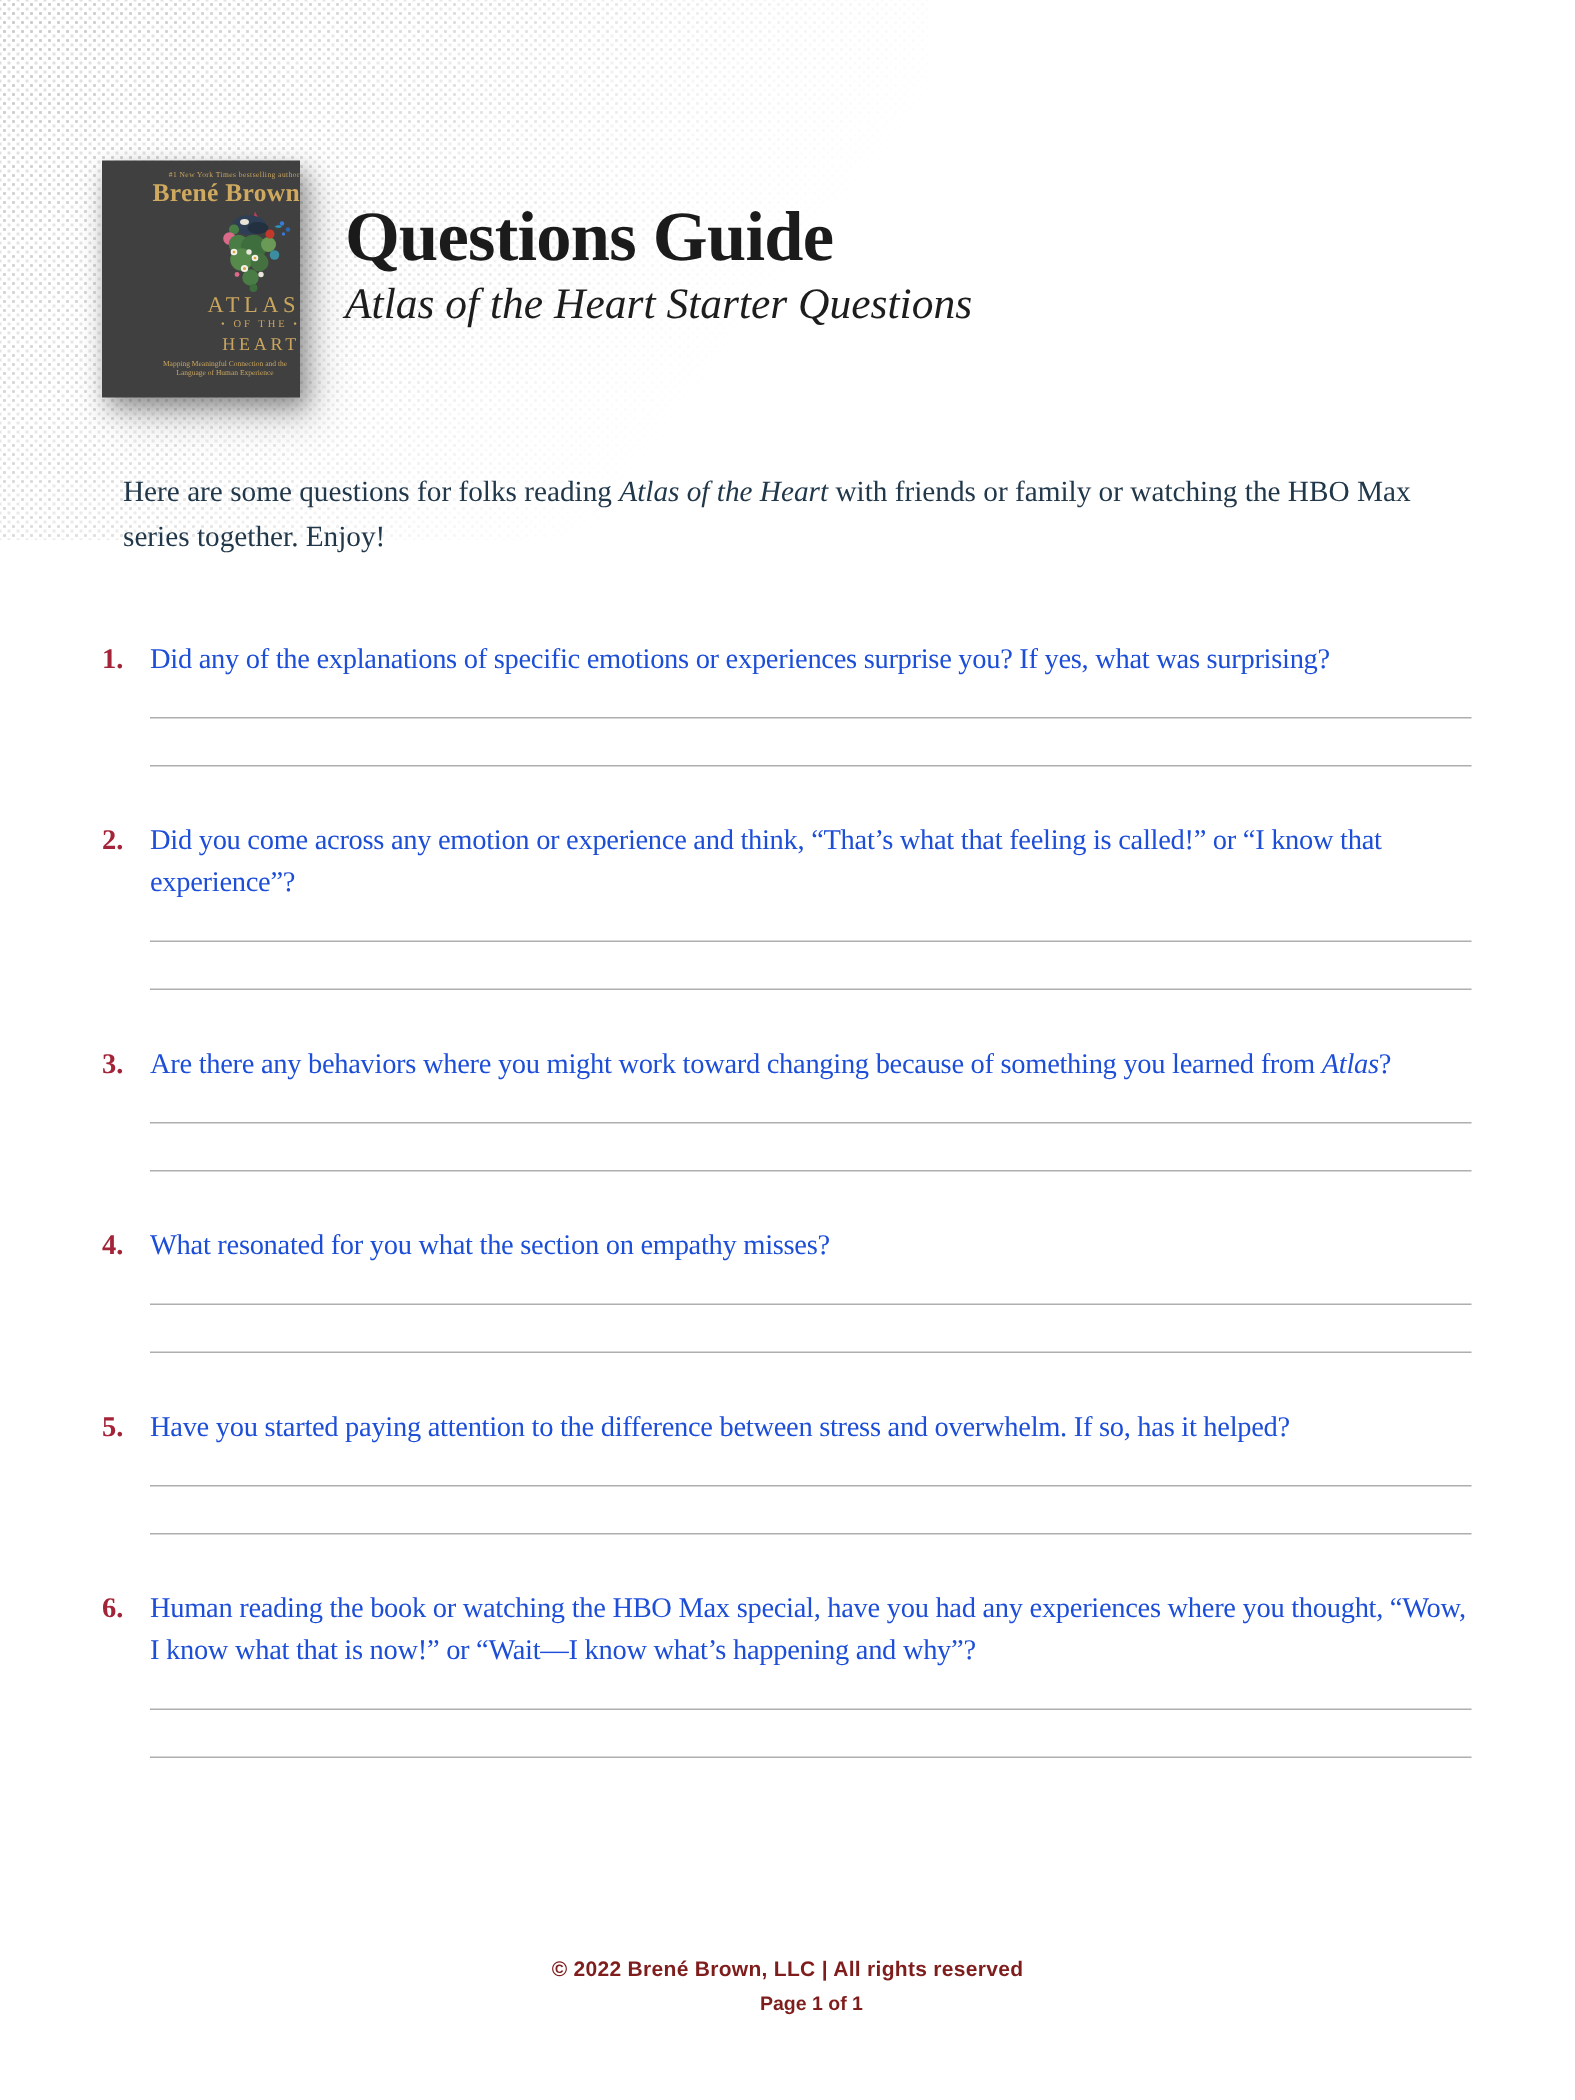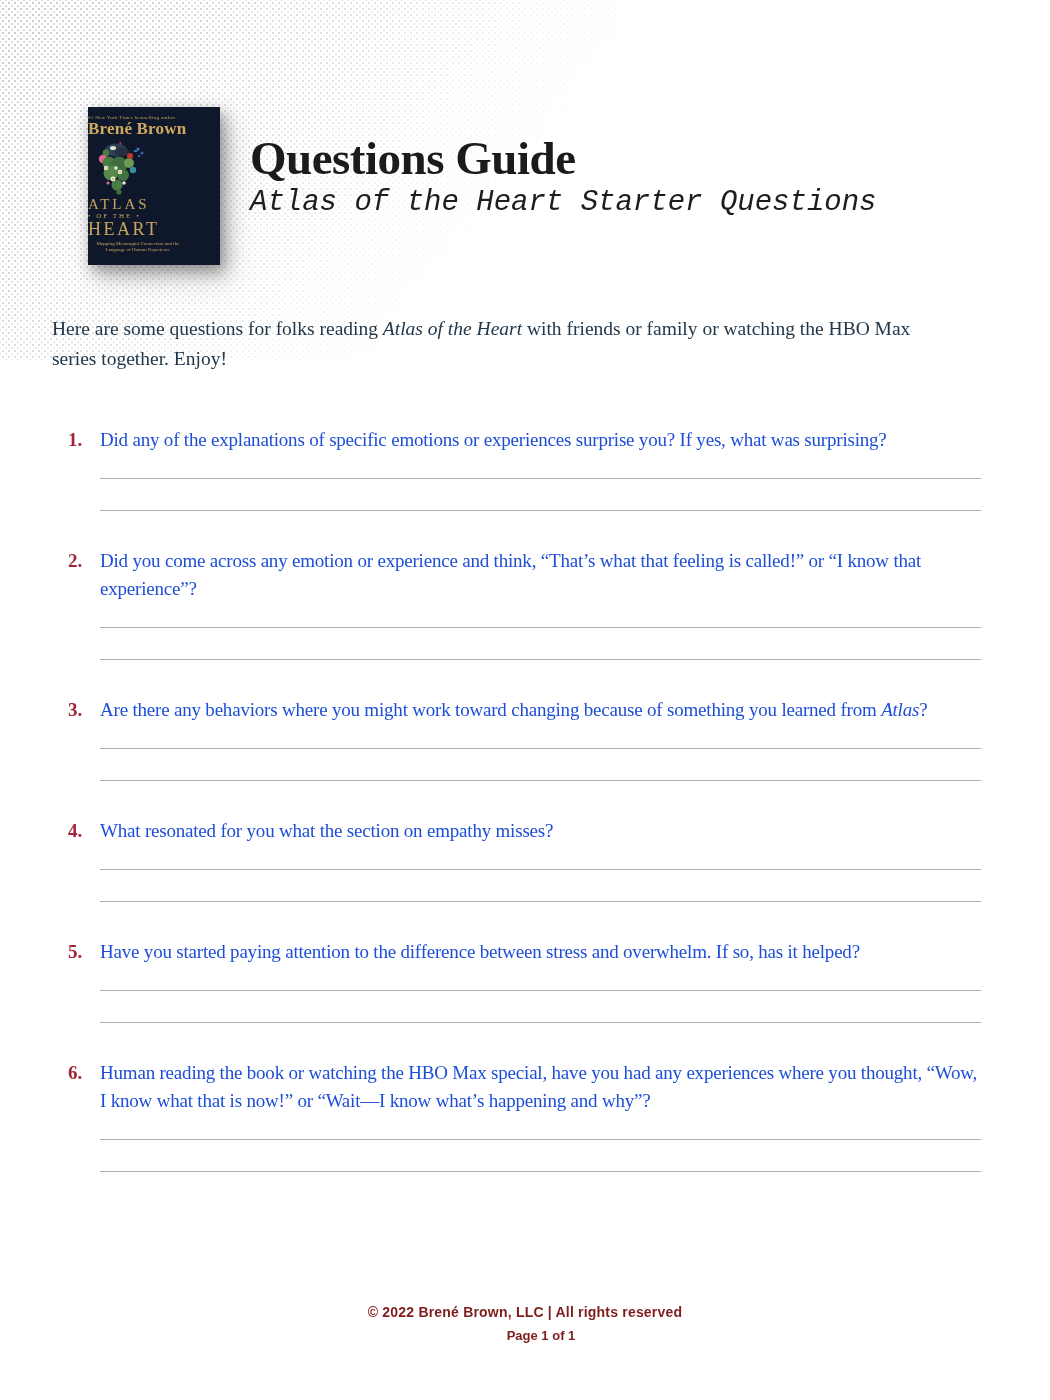--- a/index.html
+++ b/index.html
@@ -21,51 +21,50 @@
     background-position: 0 0, 3px 3px;
     -webkit-mask-image: linear-gradient(128deg, rgba(0,0,0,.75) 0%, rgba(0,0,0,.45) 38%, rgba(0,0,0,.18) 58%, transparent 75%);
     mask-image: linear-gradient(128deg, rgba(0,0,0,.75) 0%, rgba(0,0,0,.45) 38%, rgba(0,0,0,.18) 58%, transparent 75%);
     pointer-events: none;
   }
 
   
   .header { position: absolute; left: 68px; top: 107px; display: flex; }
   .book-cover {
     width: 132px; height: 158px; flex: 0 0 132px;
-    background: #0f172a;
+    background: #404040;
     box-shadow: 4px 6px 14px rgba(50,50,50,.45), 10px 14px 26px rgba(80,80,80,.25);
-    display: flex; flex-direction: column; align-items: flex-start;
+    display: flex; flex-direction: column; align-items: flex-end;
     padding-top: 8px; text-align: center; color: #c9a55e;
     position: relative;
-    margin-left: 20px;
   }
   .cover-tagline { font-size: 5px; letter-spacing: .3px; color: #c9a55e; white-space: nowrap; }
   .cover-author {
     font-family: "Liberation Serif", serif; font-weight: 700;
     font-size: 17px; line-height: 18px; color: #cfa95f; letter-spacing: .2px;
   }
   .cover-heart { margin-top: 1px; height: 58px; }
   .cover-atlas { font-size: 15px; letter-spacing: 3px; line-height: 15px; color: #c9a55e; }
   .cover-ofthe { font-size: 7px; letter-spacing: 2px; line-height: 9px; color: #c9a55e; }
-  .cover-heart-word { font-size: 18px; letter-spacing: 2.5px; line-height: 16px; color: #c9a55e; }
+  .cover-heart-word { font-size: 12px; letter-spacing: 2.5px; line-height: 16px; color: #c9a55e; }
   .cover-subtitle { margin-top: 4px; font-size: 5px; line-height: 6px; width: 100px; color: #c9a55e; }
 
   .header-text { margin-left: 30px; padding-top: 26px; }
   .page-title {
     font-family: "Liberation Serif", serif; font-weight: 700;
     font-size: 47px; line-height: 50px; color: #1b1b1b; letter-spacing: -0.5px;
   }
   .page-subtitle {
-    font-family: Liberation Mono, monospace; font-style: italic;
+    font-family: Liberation Serif, serif; font-style: italic;
     font-size: 29px; line-height: 36px; color: #1d1d1d; margin-top: 2px;
   }
 
   
   .intro {
-    position: absolute; left: 52px; top: 314px; width: 905px;
+    position: absolute; left: 82px; top: 314px; width: 905px;
     font-size: 19.5px; line-height: 30px; color: #21374a;
   }
   .intro em { font-style: italic; }
 
   
   .questions { position: absolute; left: 68px; top: 426px; width: 913px; }
   .question { margin-bottom: 36px; }
   .q-row { display: flex; }
   .q-num {
     flex: 0 0 32px; font-weight: 700; font-size: 19px; line-height: 28px;

